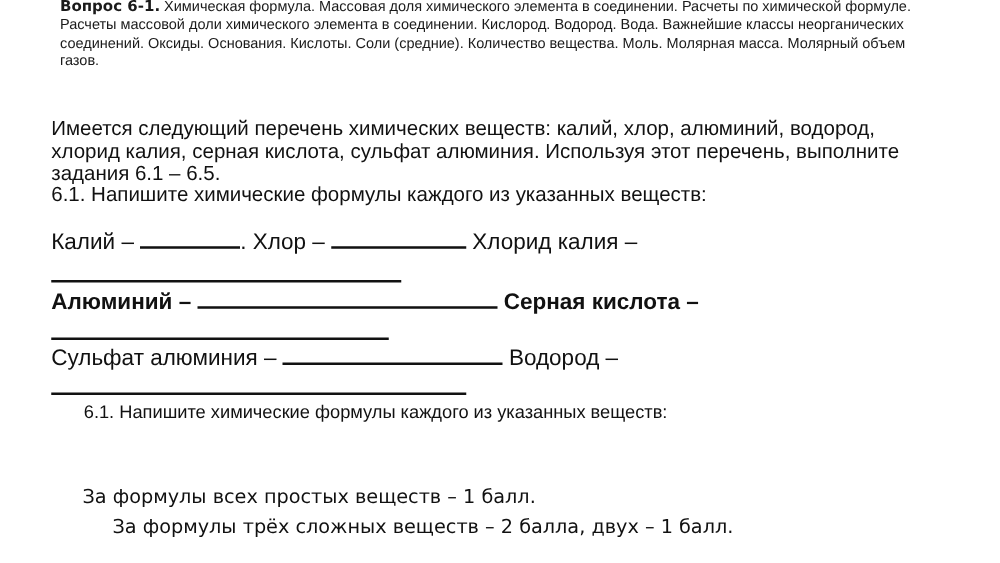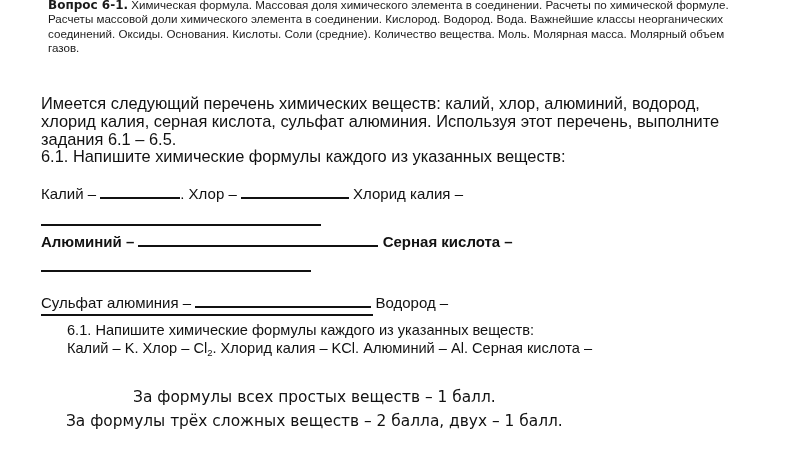--- a/index.html
+++ b/index.html
@@ -11,33 +11,33 @@
     .header {
       position: absolute; left: 48px; top: -2px; width: 760px;
       font-size: 11.6px; line-height: 14.4px; color: #1a1a1a; white-space: nowrap;
     }
     .header .q { font-family: "DejaVu Sans", sans-serif; font-weight: bold; font-size: 12px; }
     .task {
       position: absolute; left: 41px; top: 95px; width: 770px;
       font-size: 16.4px; line-height: 17.8px; color: #111; white-space: nowrap;
     }
     .task .line { height: 17.8px; }
-    .fill { position: absolute; left: 41px; font-size: 15px; color: #111; white-space: nowrap; }
+    .fill { position: absolute; left: 41px; font-size: 18px; color: #111; white-space: nowrap; }
     .blank { display: inline-block; border-bottom: 2px solid #111; height: 14px; vertical-align: baseline; }
     .rule { position: absolute; left: 41px; height: 0; border-top: 2px solid #111; }
     .answer {
       position: absolute; left: 67px; top: 321px;
       font-size: 14.6px; line-height: 18.2px; color: #111; white-space: nowrap;
     }
     .answer sub { font-size: 9.5px; vertical-align: -3px; line-height: 0; }
     .score {
       position: absolute; left: 66px; top: 386px;
-      font-family: "DejaVu Sans", sans-serif; font-size: 15.4px; line-height: 22px; color: #111; white-space: nowrap; text-align: center;
+      font-family: "DejaVu Sans", sans-serif; font-size: 15.4px; line-height: 22px; color: #111; white-space: nowrap;
     }
-    .score .l2 { margin-top: 2px; }
+    .score .l2 { margin-top: 2px; margin-left: 24px; }
   </style>
 </head>
 <body>
 
 <div class="header">
   <div><span class="q">Вопрос 6-1</span><span class="q">.</span><span> Химическая формула. Массовая доля химического элемента в соединении. Расчеты по химической формуле.</span></div>
   <div>Расчеты массовой доли химического элемента в соединении. Кислород. Водород. Вода. Важнейшие классы неорганических</div>
   <div>соединений. Оксиды. Основания. Кислоты. Соли (средние). Количество вещества. Моль. Молярная масса. Молярный объем</div>
   <div>газов.</div>
 </div>
@@ -52,26 +52,25 @@
 <div class="fill" style="top:183px;">
   <span>Калий – </span><span class="blank" style="width:80px;"></span><span>. Хлор – </span><span class="blank" style="width:108px;"></span><span> Хлорид калия –</span>
 </div>
 <div class="rule" style="top:224px; width:280px;"></div>
 
 <div class="fill" style="top:231px;font-weight:bold;">
   <span>Алюминий – </span><span class="blank" style="width:240px;"></span><span> Серная кислота –</span>
 </div>
 <div class="rule" style="top:270px; width:270px;"></div>
 
-<div class="fill" style="top:292px;">
+<div class="fill" style="top:276px;">
   <span>Сульфат алюминия – </span><span class="blank" style="width:176px;"></span><span> Водород –</span>
 </div>
 <div class="rule" style="top:314px; width:332px;"></div>
 
 <div class="answer">
   <div>6.1. Напишите химические формулы каждого из указанных веществ:</div>
-  <div><span>Калий – K. Хлор – Cl</span><sub>2</sub><span>. Хлорид калия – KCl. Алюминий – Al.  Серная кислота –</span></div>
 </div>
 
 <div class="score">
   <div>За формулы всех простых веществ – 1 балл.</div>
   <div class="l2">За формулы трёх сложных веществ – 2 балла, двух – 1 балл.</div>
 </div>
 
 </body></html>

